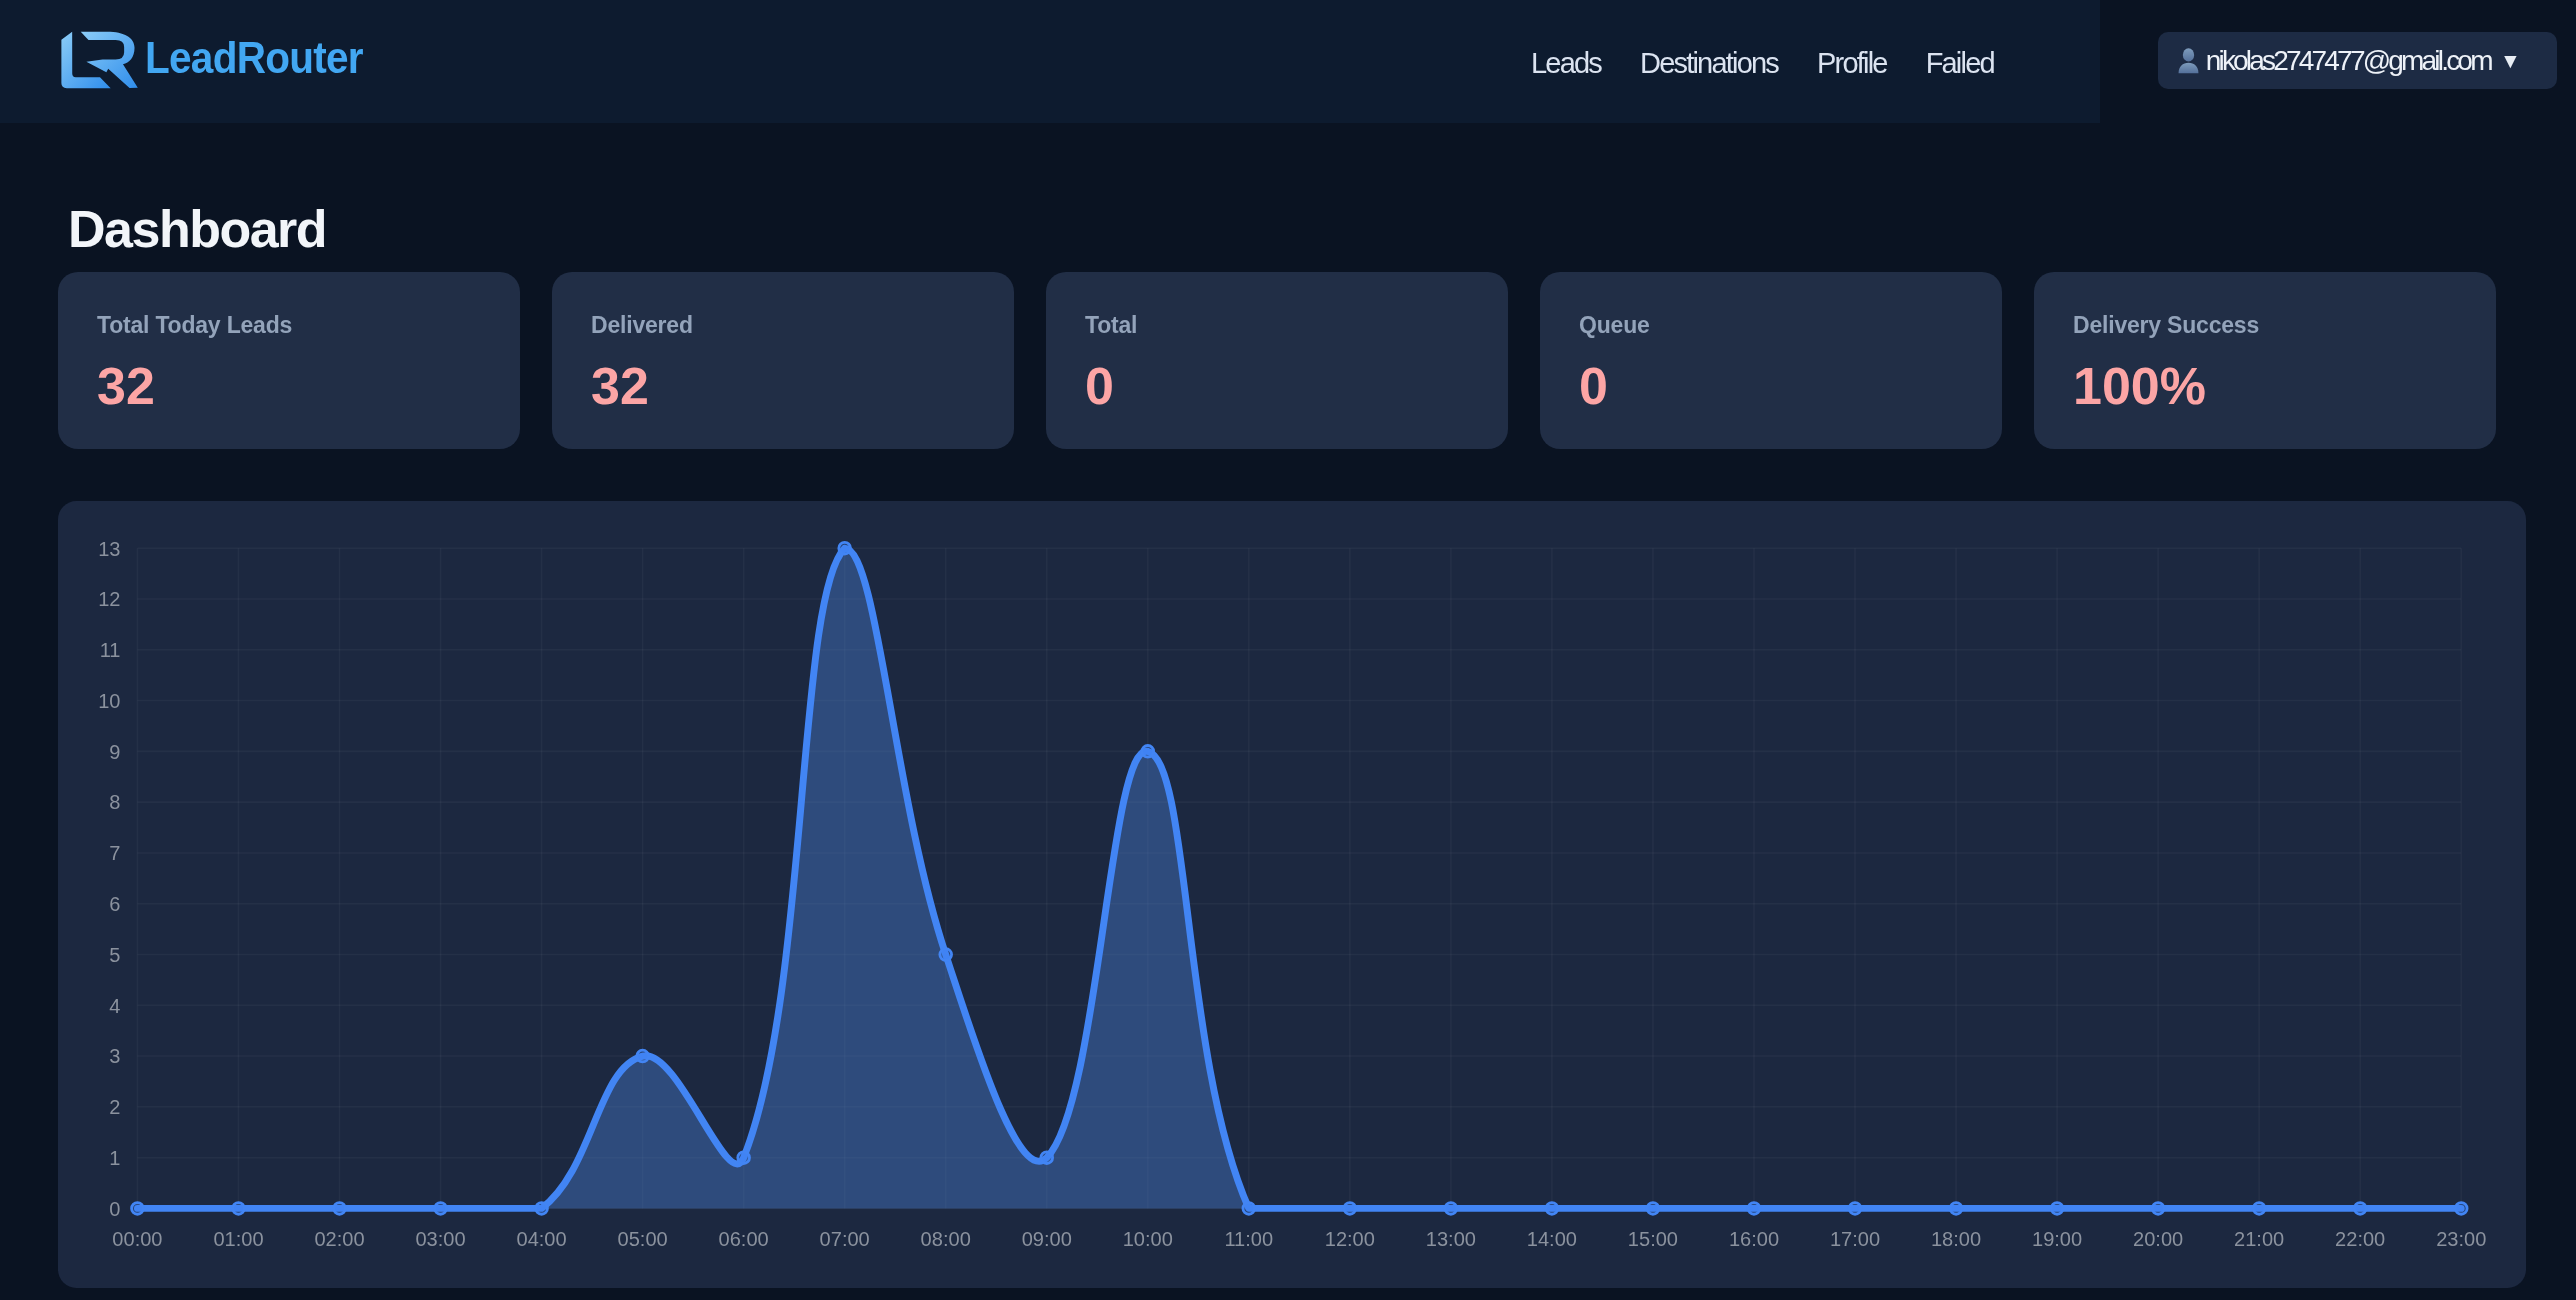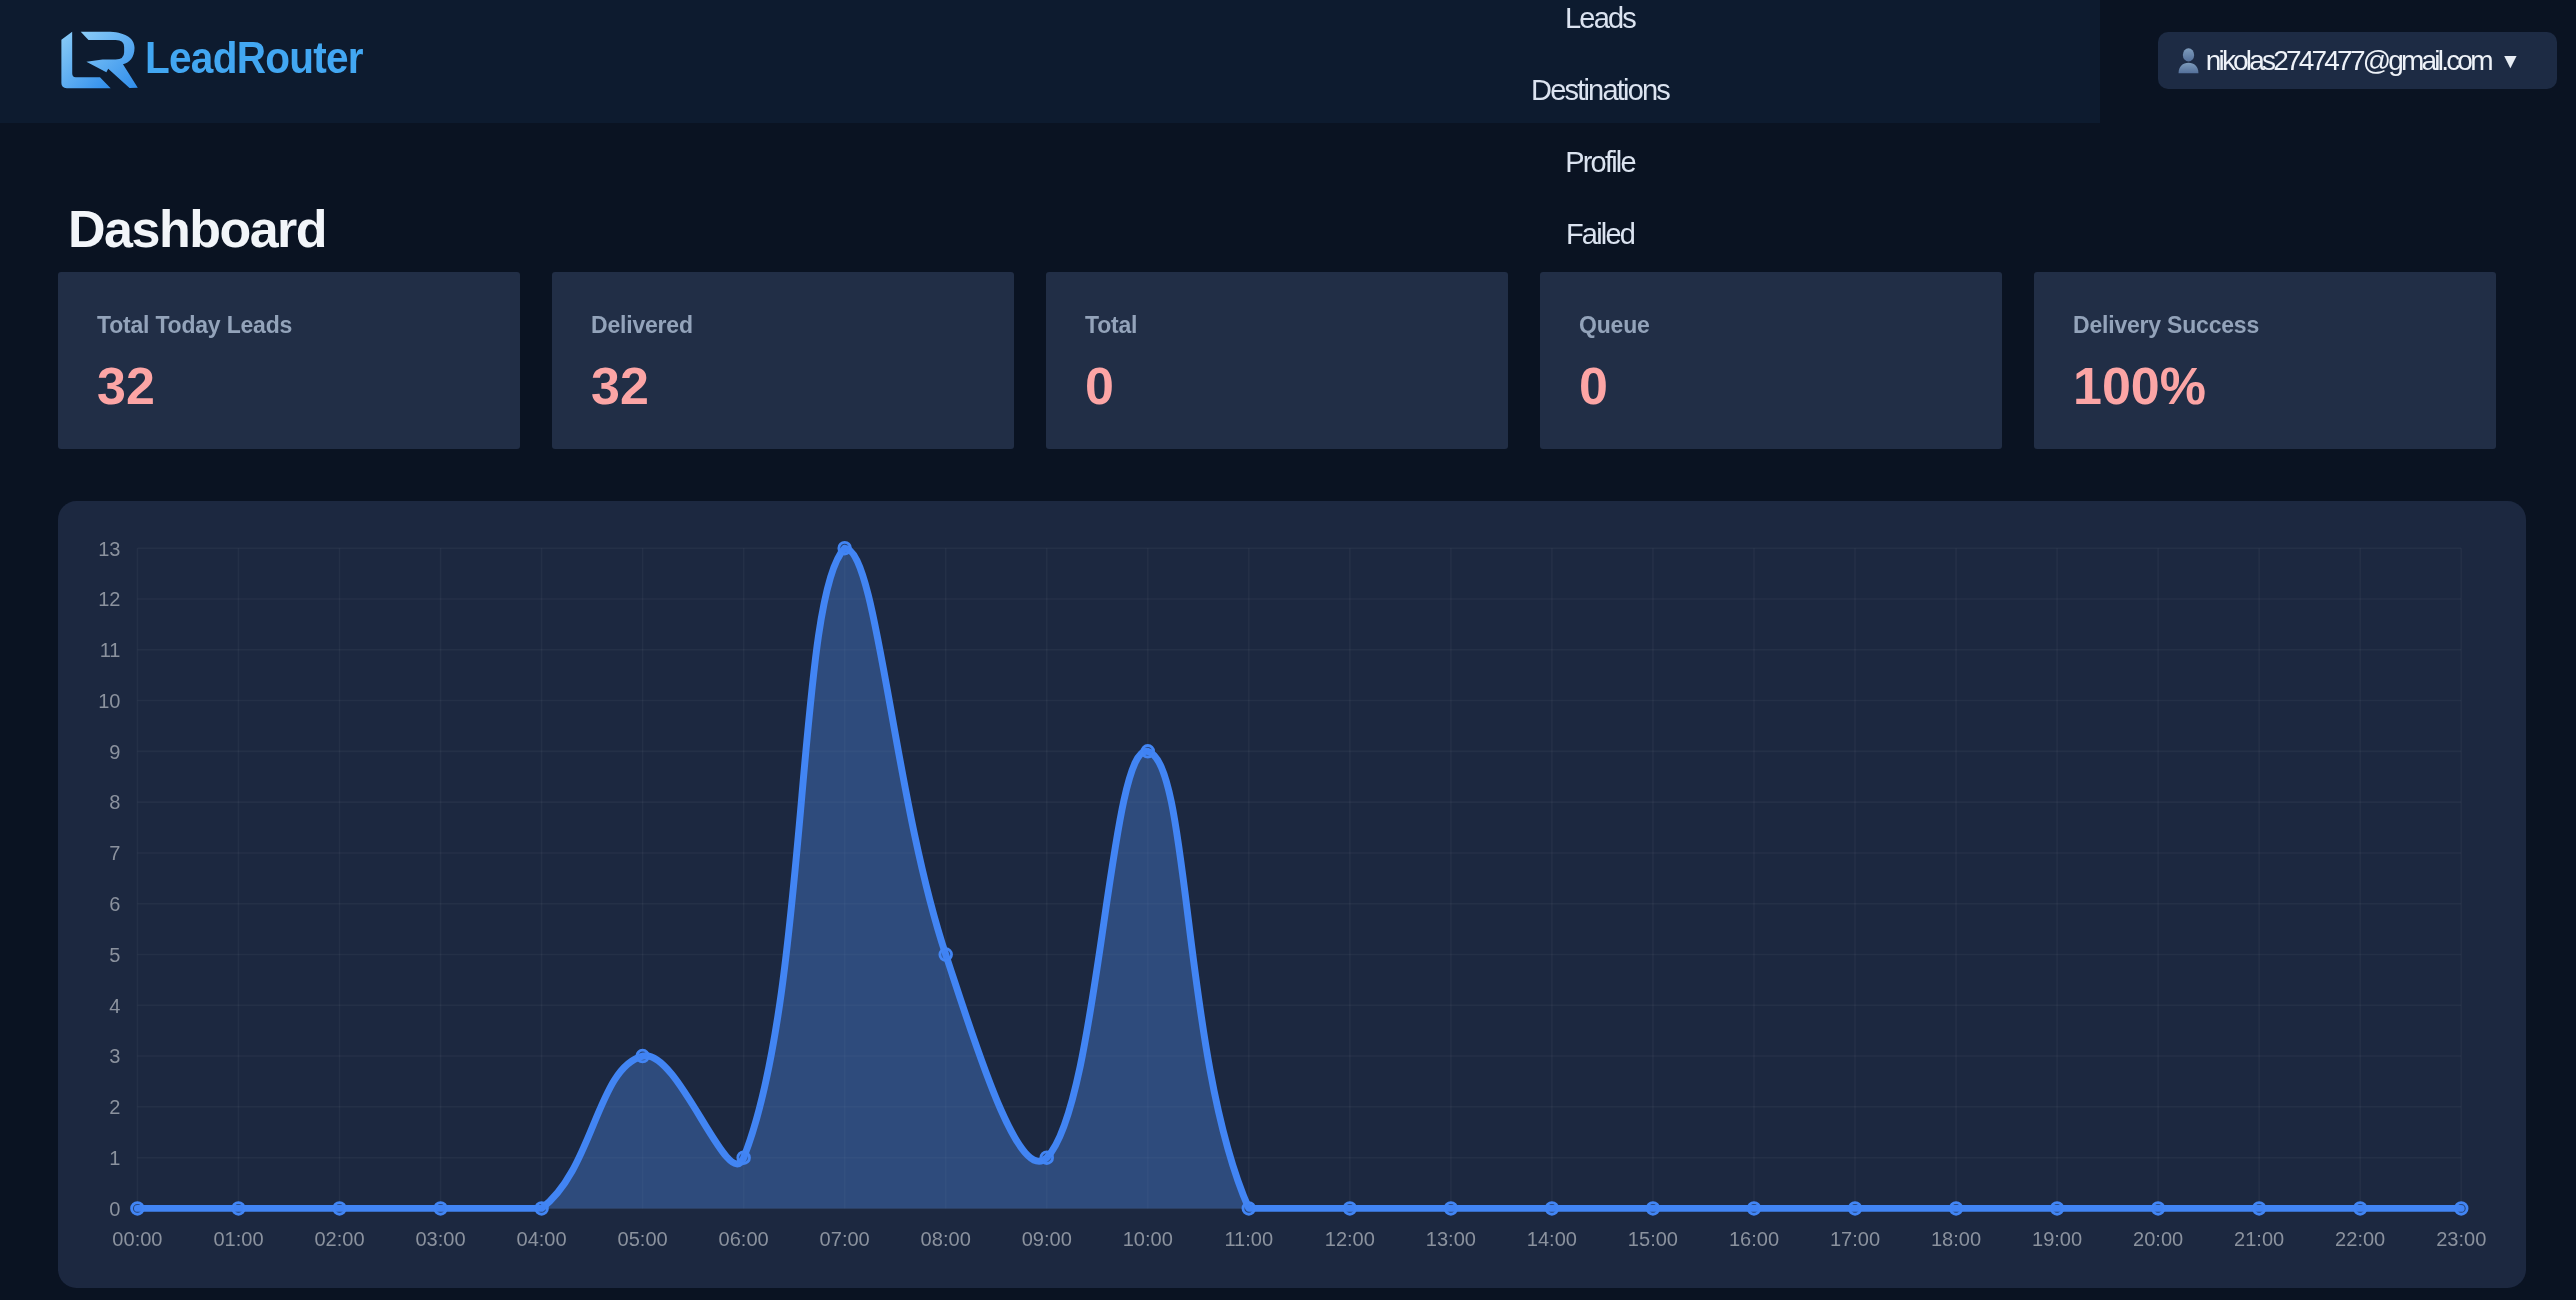--- a/index.html
+++ b/index.html
@@ -3,29 +3,29 @@
 <meta charset="utf-8">
 <style>
 html,body{margin:0;padding:0;background:#0a1322;width:2576px;height:1300px;overflow:hidden;
 font-family:"Liberation Sans",sans-serif;}
 *{box-sizing:border-box;}
 #nav{position:absolute;left:0;top:0;width:2100px;height:123px;background:#0d1b2f;}
 #logo{position:absolute;left:61px;top:31px;}
 #wordmark{position:absolute;left:145px;top:-3.9px;height:123px;line-height:123px;
 font-size:45px;font-weight:bold;color:#42a7f2;letter-spacing:-0.8px;transform:scaleX(0.9);transform-origin:left center;}
 #navlinks{position:absolute;left:1531px;top:1.5px;height:123px;display:flex;align-items:center;gap:39px;
-font-size:29px;color:#dbe3f0;letter-spacing:-1.8px;flex-direction:column;}
+font-size:29px;color:#dbe3f0;letter-spacing:-1.8px;}
 #chip{position:absolute;left:2158px;top:32px;width:399px;height:57px;background:#1d2b44;border-radius:10px;
 display:flex;align-items:center;padding:0 18.5px;}
 #chip svg{flex-shrink:0;}
 #chip .mail{font-size:28px;color:#eef2f8;letter-spacing:-2.8px;margin-left:6.2px;white-space:nowrap;}
 #chip .car{font-size:21px;color:#e8edf4;margin-left:9.3px;}
 h1{position:absolute;left:54px;top:185px;margin:14px;font-size:52px;font-weight:bold;color:#f2f5f9;letter-spacing:-1.5px;}
 #cards{position:absolute;left:58px;top:272px;display:flex;gap:32px;}
-.card{width:462px;height:177px;background:#212e46;border-radius:3px;position:relative;}
+.card{width:462px;height:177px;background:#212e46;border-radius:20px;position:relative;}
 .card .lbl{position:absolute;left:39px;top:40px;font-size:23px;font-weight:bold;color:#93a3ba;letter-spacing:-0.2px;}
 .card .num{position:absolute;left:39px;top:84px;font-size:52px;font-weight:bold;color:#fca5a5;}
 #panel{position:absolute;left:58px;top:501px;width:2468px;height:787px;background:#1c2840;border-radius:18.5px;}
 </style>
 </head>
 <body>
 <div id="nav">
   <svg id="logo" width="77" height="58" viewBox="0 0 100 75">
     <defs>
       <linearGradient id="lg" x1="0" y1="0" x2="1" y2="1">

